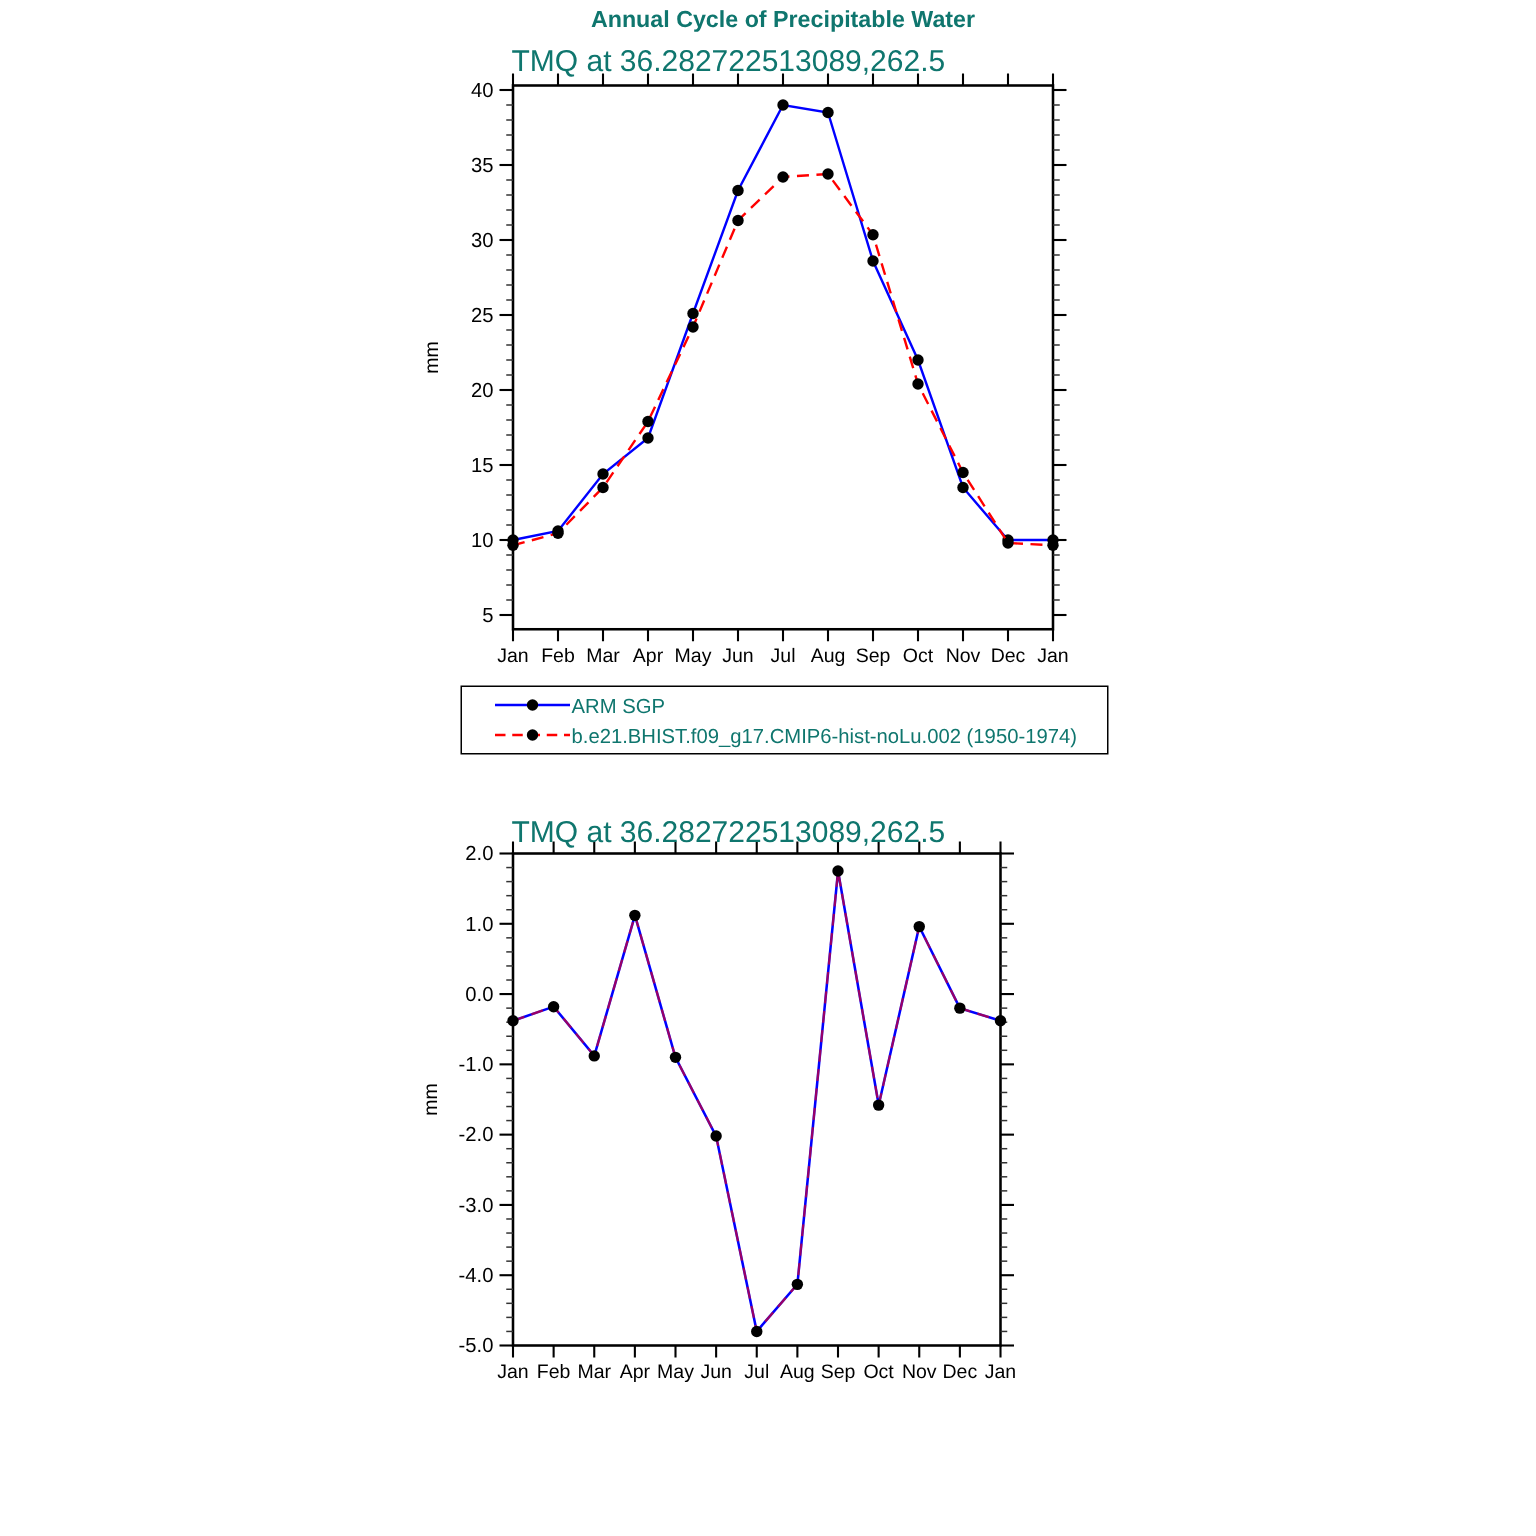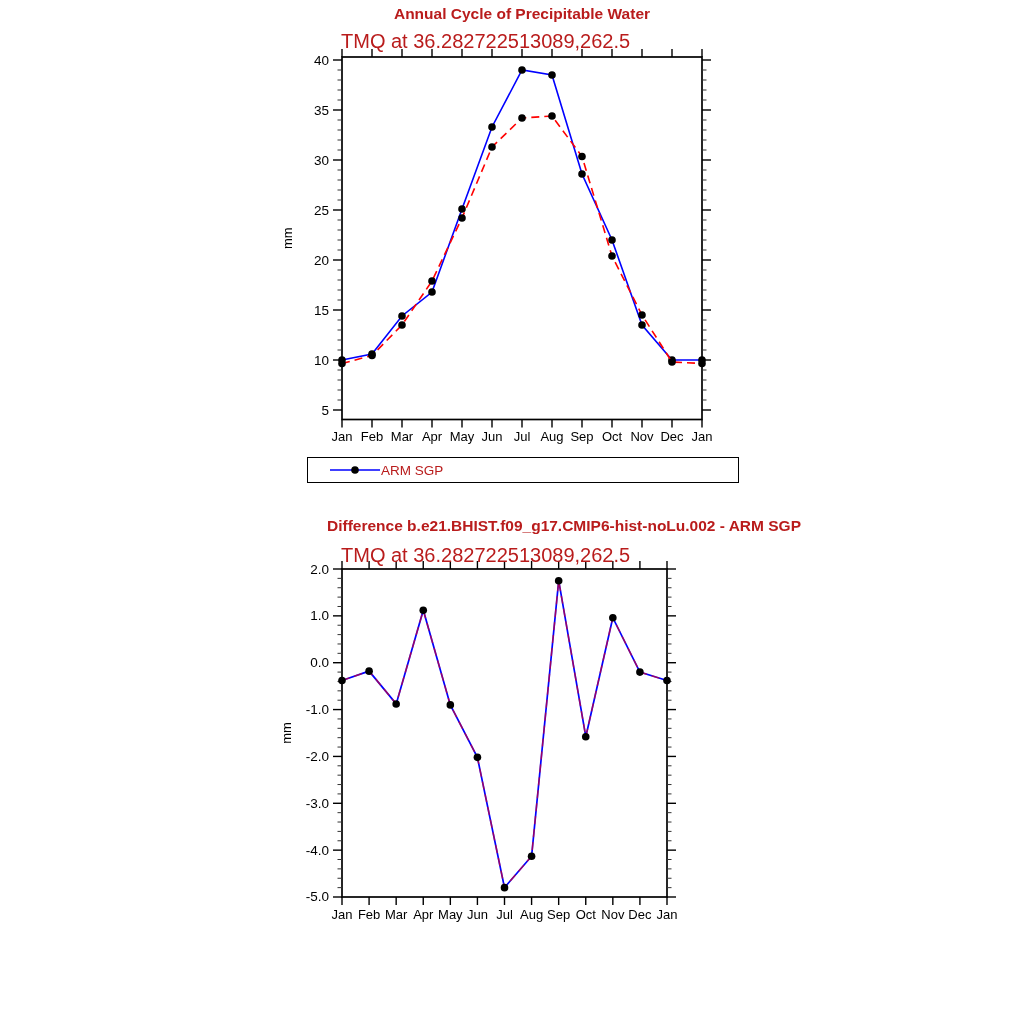--- a/index.html
+++ b/index.html
@@ -1,17 +1,17 @@
 <!DOCTYPE html>
 <html><head>
 <meta charset="utf-8">
 <style>
   html,body{margin:0;padding:0;background:#fff;}
   .canvas{position:relative;width:1024px;height:1024px;background:#fff;overflow:hidden;
-          font-family:"Liberation Sans","DejaVu Sans",sans-serif;color:#b91c1c;}
+          font-family:"Liberation Sans","DejaVu Sans",sans-serif;color:#0f766e;}
   .chart-title{position:absolute;font-weight:bold;font-size:15.5px;text-align:center;white-space:nowrap;}
   .chart-subtitle{position:absolute;font-size:20px;white-space:nowrap;}
   #title1{left:342px;top:5px;width:360px;}
   #subtitle1{left:341px;top:30px;}
   #title2{left:327px;top:517px;width:340px;}
   #subtitle2{left:341px;top:544px;}
   .legend{position:absolute;left:307px;top:457px;width:432px;border:1.5px solid #000;
           box-sizing:border-box;padding:2px 16px;background:#fff;}
   .legend-row{display:flex;align-items:center;height:20px;}
   .legend-row svg{flex:0 0 52px;height:16px;margin-left:5px;}
@@ -316,18 +316,24 @@
     </svg>
 
   <div class="legend">
     <div class="legend-row">
       <svg viewBox="0 0 52 16">
         <line class="sw-line" x1="1" y1="8" x2="51" y2="8" stroke="#0000ff" stroke-width="1.6"></line>
         <circle cx="26" cy="8" r="3.8" fill="#000"></circle>
       </svg>
       <span class="legend-label">ARM SGP</span>
     </div>
+    <div class="legend-row">
+      <svg viewBox="0 0 52 16">
+        <line class="sw-line" x1="1" y1="8" x2="51" y2="8" stroke="#ff0000" stroke-width="1.6" stroke-dasharray="7 4.5"></line>
+        <circle cx="26" cy="8" r="3.8" fill="#000"></circle>
+      </svg>
+      <span class="legend-label">b.e21.BHIST.f09_g17.CMIP6-hist-noLu.002 (1950-1974)</span>
+    </div>
   </div>
 
-  <div id="title2" class="chart-title">Difference b.e21.BHIST.f09_g17.CMIP6-hist-noLu.002 - ARM SGP</div>
   <div id="subtitle2" class="chart-subtitle">TMQ at 36.282722513089,262.5</div>
 
 </div>
 
 </body></html>

